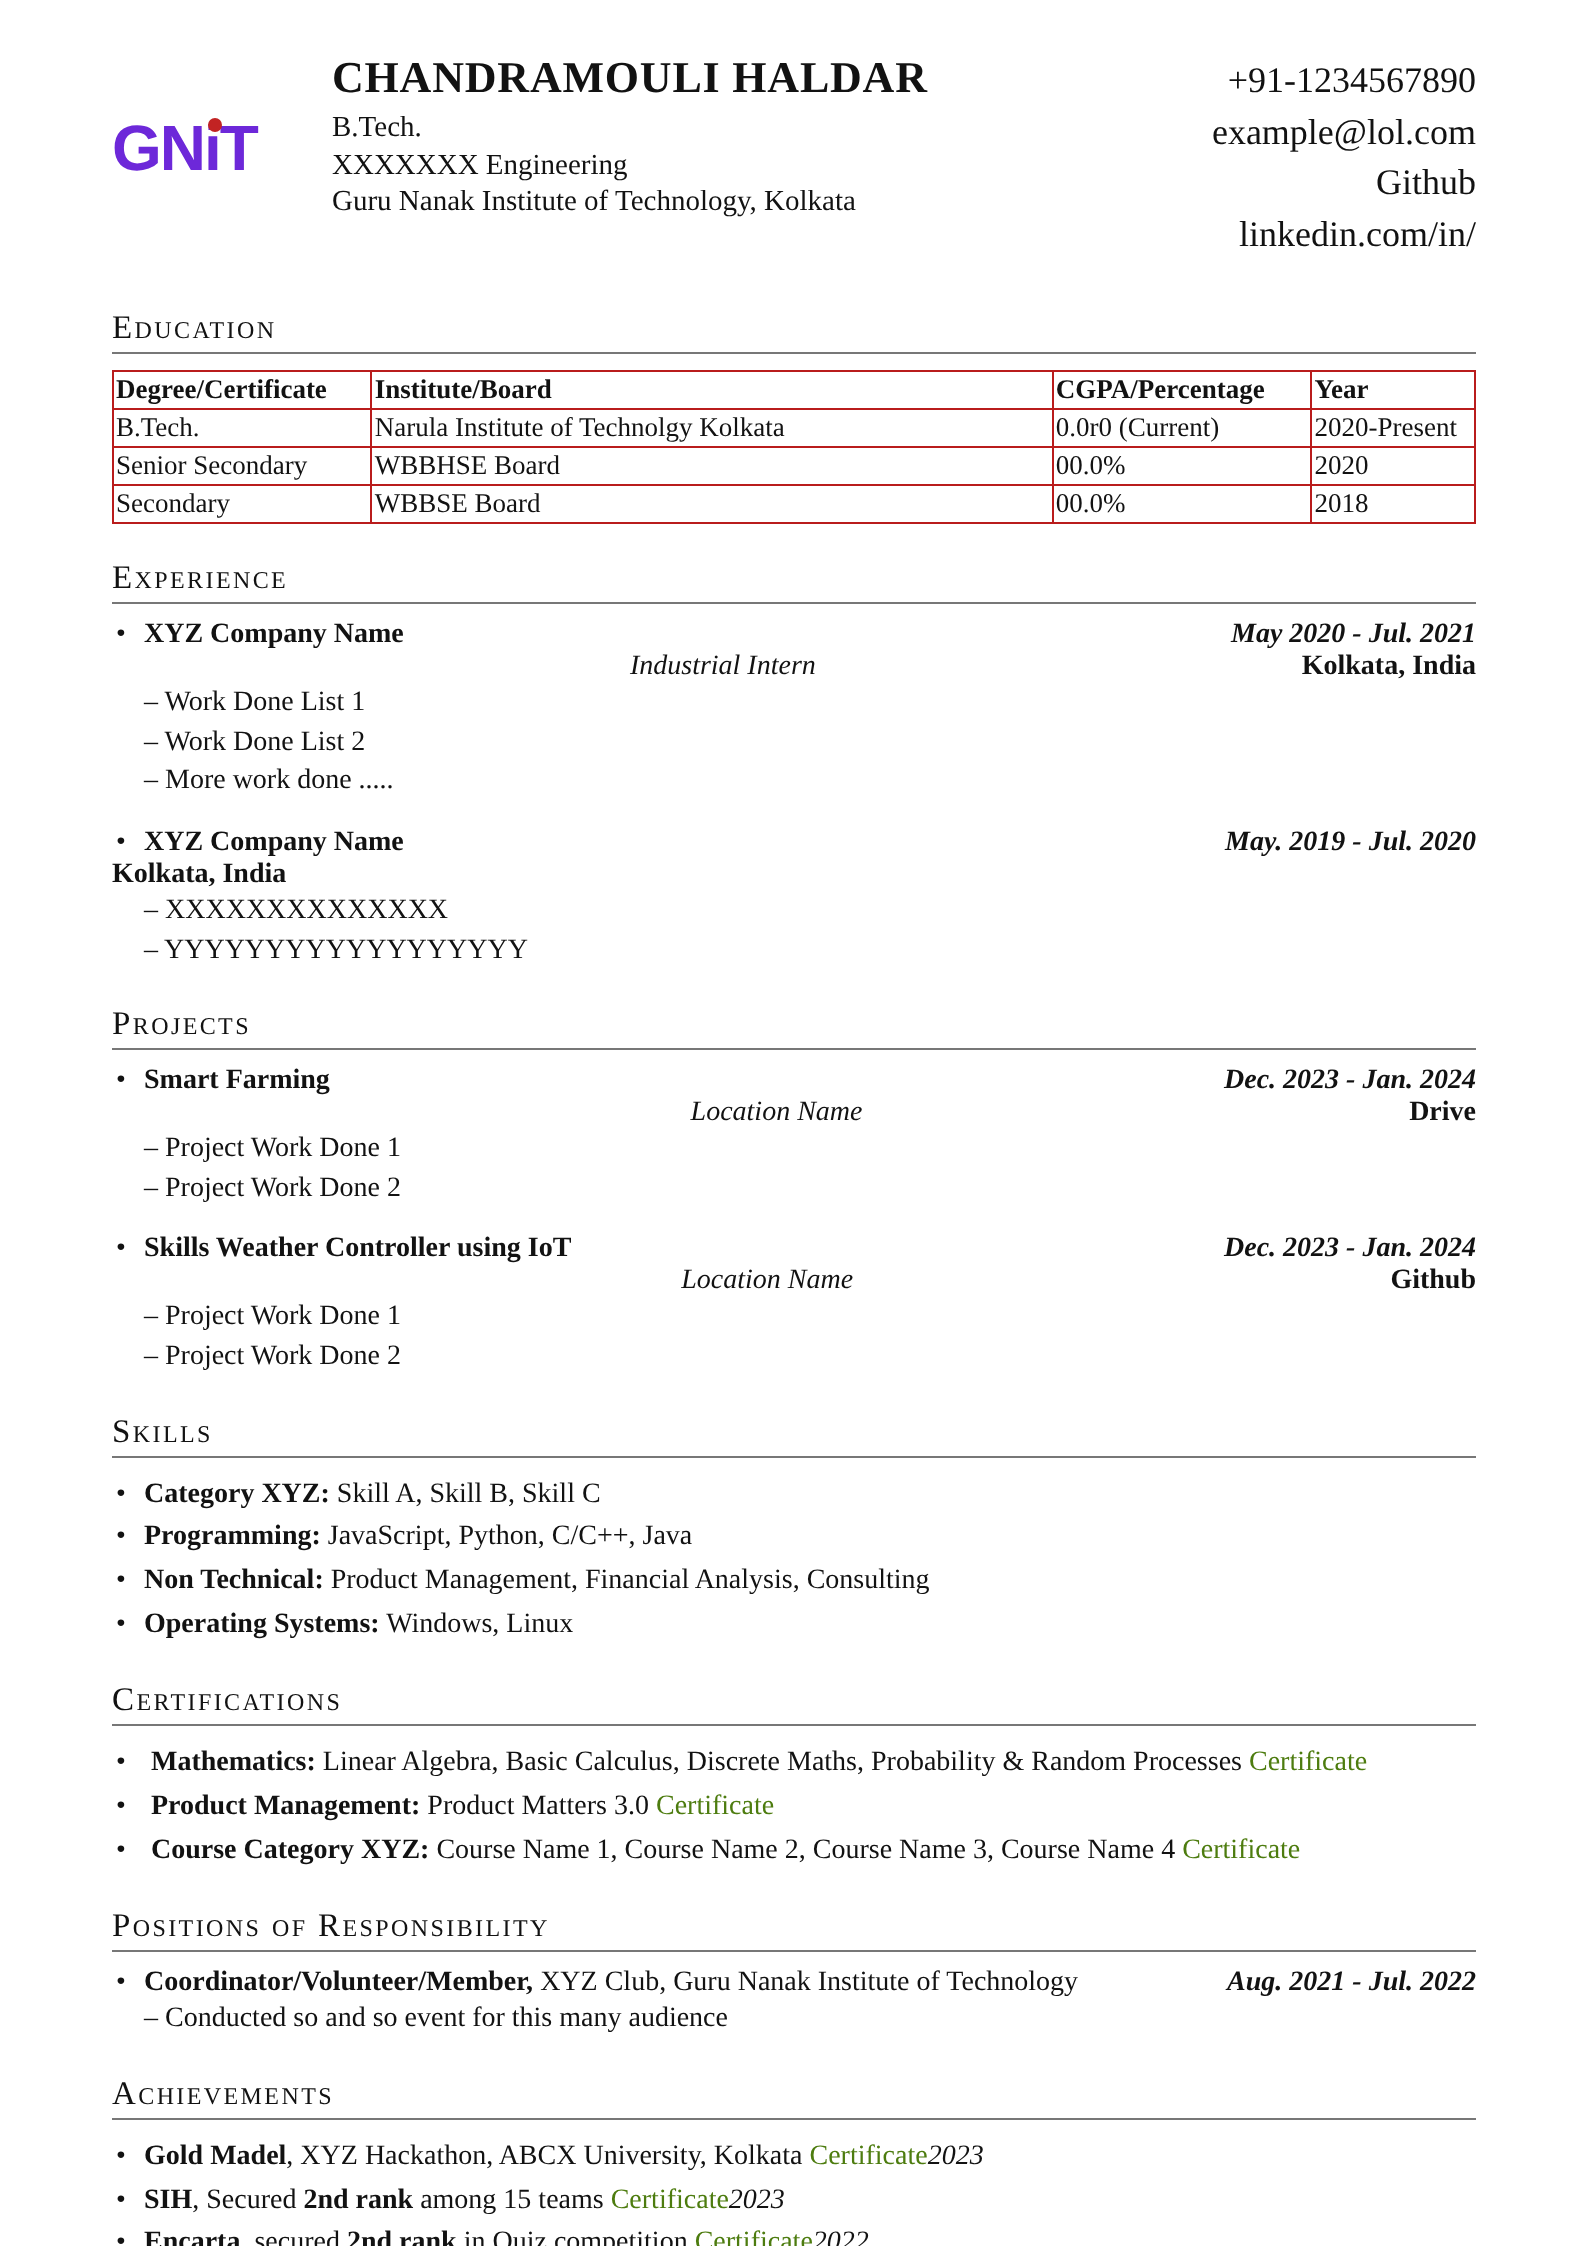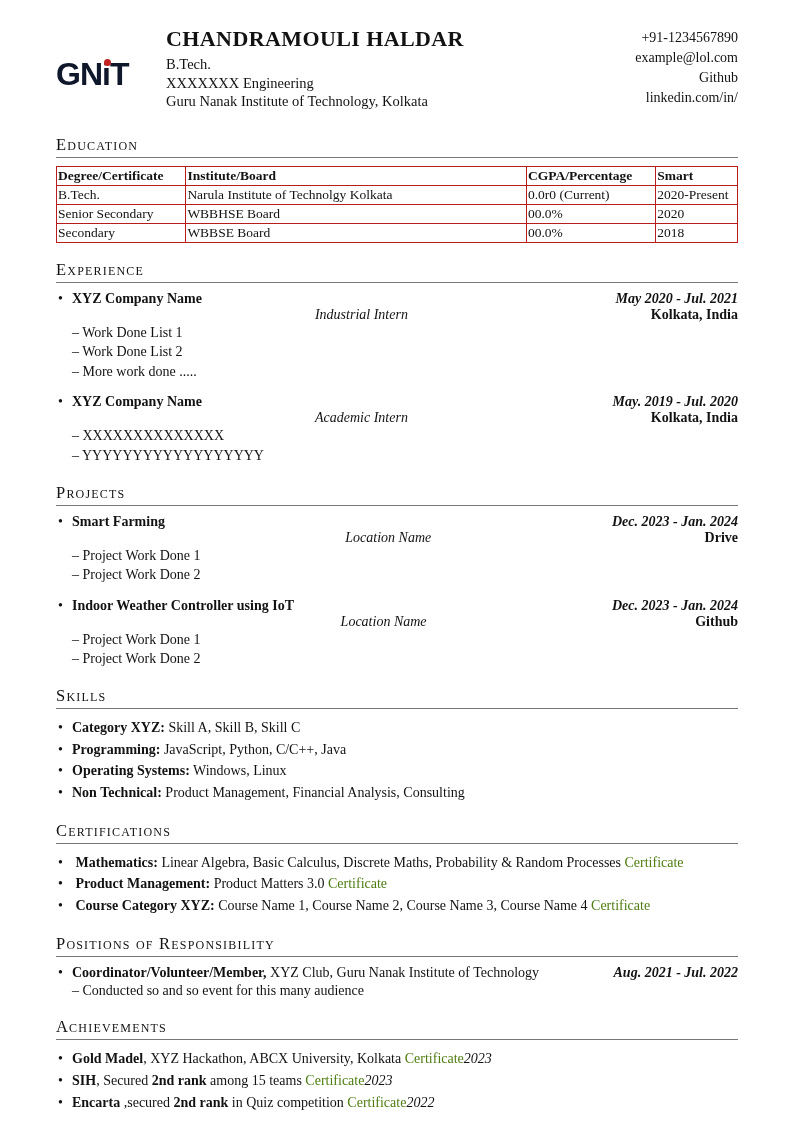--- a/index.html
+++ b/index.html
@@ -12,29 +12,29 @@
   .page { width:794px; height:1123px; padding:26px 56px 20px 56px; overflow:hidden; }
 
   
   .header { display:flex; align-items:flex-start; margin-bottom:24px; }
   .logo-box { width:110px; display:flex; align-items:center; padding-top:32px; }
   .logo {
     font-family:"Liberation Sans", sans-serif;
     font-weight:800; font-size:32px; letter-spacing:-1px;
     color:#17176e; position:relative; line-height:1;
   }
-  .logo .logo-i { color:#0f172a; position:relative; }
+  .logo .logo-i { color:#6d28d9; position:relative; }
   .logo .logo-accent {
     position:absolute; width:7px; height:7px; background:#c22323;
     border-radius:50%; top:1px; right:17px;
   }
   .identity { flex:1; }
   .name { font-size:22px; font-weight:bold; letter-spacing:.4px; margin-bottom:3px; }
   .identity .line { font-size:14.5px; line-height:1.28; }
-  .contact { text-align:right; font-size:14px; line-height:1.42; padding-top:2px; min-width:150px; }
+  .contact { text-align:right; font-size:18px; line-height:1.42; padding-top:2px; min-width:150px; }
   .contact a { color:#121212; text-decoration:none; }
 
   
   .section { margin-top:17px; }
   .sec-title {
     font-size:16.5px; font-weight:normal;
     font-variant:small-caps; letter-spacing:1.2px;
     padding-bottom:2px;
     border-bottom:1px solid #777;
     margin-bottom:8px;
@@ -101,21 +101,21 @@
           <col class="c1">
           <col class="c2">
           <col class="c3">
           <col class="c4">
         </colgroup>
       <tbody>
           <tr>
         <th>Degree/Certificate</th>
         <th>Institute/Board</th>
         <th>CGPA/Percentage</th>
-        <th>Smart</th>
+        <th>Year</th>
       </tr>
       <tr>
         <td>B.Tech.</td>
         <td>Narula Institute of Technolgy Kolkata</td>
         <td>0.0r0 (Current)</td>
         <td>2020-Present</td>
       </tr>
       <tr>
         <td>Senior Secondary</td>
         <td>WBBHSE Board</td>
@@ -148,21 +148,20 @@
       <div class="dash-line">Work Done List 2</div>
       <div class="dash-line">More work done  .....</div>
     </div>
 
     <div class="entry">
       <div class="row">
         <span class="left bullet-line"><span class="bold">XYZ Company Name</span></span>
         <span class="right-col italic">May. 2019 - Jul. 2020</span>
       </div>
       <div class="row">
-        <span class="left sub-indent italic">Academic Intern</span>
         <span class="right-col">Kolkata, India</span>
       </div>
       <div class="dash-line">XXXXXXXXXXXXXX</div>
       <div class="dash-line">YYYYYYYYYYYYYYYYYY</div>
     </div>
   </div>
 
   <div class="section">
     <div class="sec-title">Projects</div>
 
@@ -174,38 +173,38 @@
       <div class="row">
         <span class="left sub-indent italic">Location Name</span>
         <a class="right-col">Drive</a>
       </div>
       <div class="dash-line">Project Work Done 1</div>
       <div class="dash-line">Project Work Done 2</div>
     </div>
 
     <div class="entry">
       <div class="row">
-        <span class="left bullet-line"><span class="bold">Indoor Weather Controller using IoT</span></span>
+        <span class="left bullet-line"><span class="bold">Skills Weather Controller using IoT</span></span>
         <span class="right-col italic">Dec. 2023 - Jan. 2024</span>
       </div>
       <div class="row">
         <span class="left sub-indent italic">Location Name</span>
         <a class="right-col">Github</a>
       </div>
       <div class="dash-line">Project Work Done 1</div>
       <div class="dash-line">Project Work Done 2</div>
     </div>
   </div>
 
   <div class="section">
     <div class="sec-title">Skills</div>
     <div class="simple-item"><span class="bold">Category XYZ:</span><span> Skill A, Skill B, Skill C</span></div>
     <div class="simple-item"><span class="bold">Programming:</span><span> JavaScript, Python, C/C++, Java</span></div>
+    <div class="simple-item"><span class="bold">Non Technical:</span><span> Product Management, Financial Analysis, Consulting</span></div>
     <div class="simple-item"><span class="bold">Operating Systems:</span><span> Windows, Linux</span></div>
-    <div class="simple-item"><span class="bold">Non Technical:</span><span> Product Management, Financial Analysis, Consulting</span></div>
   </div>
 
   <div class="section">
     <div class="sec-title">Certifications</div>
     <div class="simple-item">
       <span class="bold">Mathematics:</span><span> Linear Algebra, Basic Calculus, Discrete Maths, Probability &amp; Random Processes </span><a class="link">Certificate</a>
     </div>
     <div class="simple-item">
       <span class="bold">Product Management:</span><span> Product Matters 3.0 </span><a class="link">Certificate</a>
     </div>

